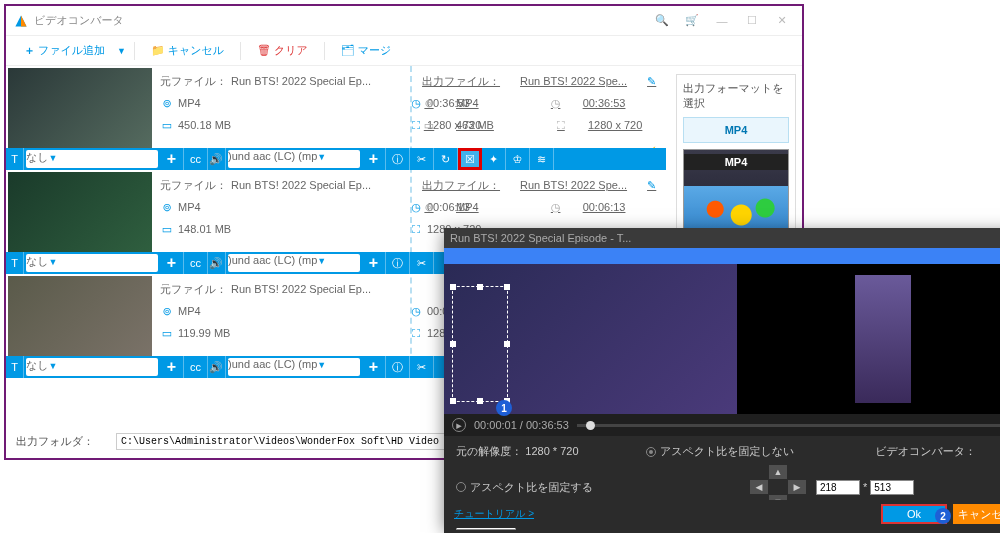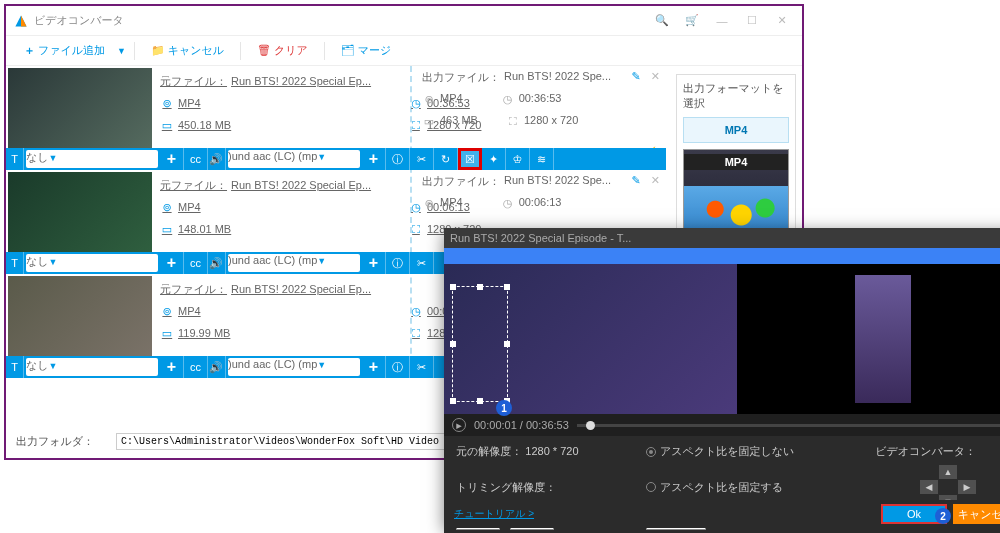--- a/index.html
+++ b/index.html
@@ -14,42 +14,42 @@
 .tb-btn{display:flex;align-items:center;gap:3px;padding:3px 8px;color:#0099e5;cursor:pointer;}
 .tb-btn.red{color:#d33;}
 .tb-sep{width:1px;height:18px;background:#e5e5e5;margin:0 4px;}
 .chev{font-size:9px;color:#0099e5;}
 
 .list{position:absolute;left:0;top:60px;width:660px;}
 .row{height:104px;display:flex;}
 .thumb{width:144px;height:80px;margin:2px 0 2px 2px;background:linear-gradient(135deg,#2a3838,#556b5f);position:relative;}
 .thumb.t2{background:linear-gradient(135deg,#1a3a2a,#2f5f3f);}
 .thumb.t3{background:linear-gradient(135deg,#5a5a4a,#7a7268);}
-.meta{flex:1;display:grid;grid-template-columns:1fr 1fr;grid-template-rows:22px 22px 22px;padding:4px 8px 0 8px;font-family:"Courier New",monospace;color:#666;position:relative;text-decoration:underline;}
+.meta{flex:1;display:grid;grid-template-columns:1fr 1fr;grid-template-rows:22px 22px 22px;padding:4px 8px 0 8px;font-family:"Courier New",monospace;color:#666;position:relative;}
 .meta div{display:flex;align-items:center;gap:4px;white-space:nowrap;overflow:hidden;}
 .ico{width:14px;height:14px;display:inline-flex;align-items:center;justify-content:center;color:#0099e5;}
 .ico.gray{color:#aaa;}
 .bolt{position:absolute;right:6px;bottom:8px;color:#ff9500;font-size:14px;}
 
 .actrow{position:absolute;left:0;width:660px;height:22px;background:#0099e5;display:flex;align-items:center;}
 .actrow.r1{top:142px;}
 .actrow.r2{top:246px;}
 .actrow.r3{top:350px;}
 .abox{height:22px;border-right:1px solid rgba(255,255,255,0.35);display:flex;align-items:center;justify-content:center;color:#fff;padding:0 6px;cursor:pointer;}
 .sel{background:#fff;color:#666;width:132px;justify-content:space-between;margin:0 2px;height:18px;border-radius:2px;font-family:"Courier New",monospace;font-size:10px;}
 .sel .chev{color:#0099e5;}
 .abox.w{width:24px;}
 .abox.plus{color:#fff;font-size:16px;font-weight:bold;}
 .crop-hl{border:3px solid #d00;background:rgba(255,255,255,0.25);}
 
 .divider{position:absolute;left:404px;top:60px;width:0;height:308px;border-left:2px dashed #b8dff2;}
 
 .outcol{position:absolute;left:410px;top:60px;width:250px;}
 .out-block{height:104px;padding:4px 6px;font-family:"Courier New",monospace;color:#666;}
-.out-block div{display:flex;gap:4px;height:22px;white-space:nowrap;overflow:hidden;}
+.out-block div{display:flex;align-items:center;gap:20px;height:22px;white-space:nowrap;overflow:hidden;text-decoration:underline;}
 .out-head{color:#666;}
 .edit{margin-left:auto;color:#0099e5;cursor:pointer;}
 .close-x{color:#bbb;cursor:pointer;margin-left:6px;}
 
 .fmt-panel{position:absolute;right:6px;top:68px;width:120px;border:1px solid #ddd;padding:6px;}
 .fmt-title{color:#555;margin-bottom:6px;}
 .fmt-sel{background:#eaf6fd;border:1px solid #b8dff2;text-align:center;padding:6px;color:#0077b3;font-weight:bold;margin-bottom:6px;cursor:pointer;}
 .fmt-art{height:96px;background:linear-gradient(180deg,#3a3a4a,#1a1a2a);position:relative;border:1px solid #999;overflow:hidden;}
 .fmt-art::before{content:"MP4";position:absolute;top:4px;left:0;right:0;text-align:center;color:#fff;font-weight:bold;background:#222;padding:2px 0;}
 .balloon{position:absolute;bottom:0;left:0;right:0;height:58px;background:radial-gradient(circle at 30% 40%,#ff5a00 8px,transparent 9px),radial-gradient(circle at 55% 50%,#ffd400 10px,transparent 11px),radial-gradient(circle at 78% 38%,#2ecc40 9px,transparent 10px),linear-gradient(180deg,#5aa9e6,#2a7cc4);}
@@ -335,23 +335,20 @@
       </div>
   </div>
   <div class="dlg-body">
     <div><span>元の解像度：</span> <span>1280 * 720</span></div>
     <div class="radio on">
         <span class="dot"></span>
         <span>アスペクト比を固定しない</span>
       </div>
     <div style="text-align:right"><span>ビデオコンバータ：</span></div>
 
-    <div class="dim-row">
-        <span>トリミング解像度：</span>
-      </div>
     <div class="radio">
         <span class="dot"></span>
         <span>アスペクト比を固定する</span>
       </div>
     <div class="arrows" style="justify-self:end">
       <span class="blank"></span>
         <span>▲</span>
         <span class="blank"></span>
       <span>◀</span>
         <span class="blank"></span>

